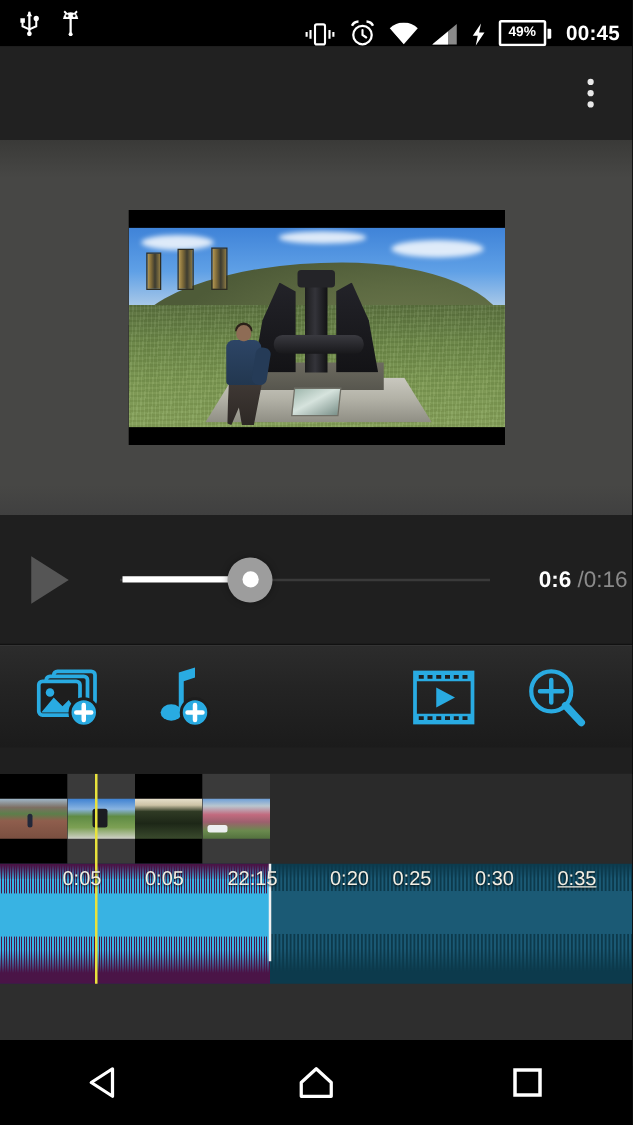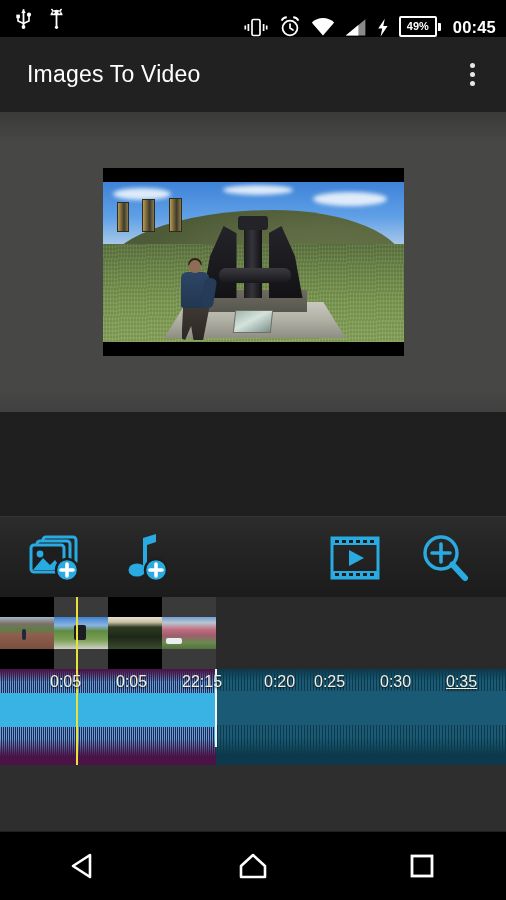--- a/index.html
+++ b/index.html
@@ -310,21 +310,21 @@
     cursor: pointer;
   }
   #btn-add-image { left: 26px; }
   #btn-add-music { left: 120px; }
   #btn-make-video { left: 324px; }
   #btn-zoom-in  { left: 414px; }
 
   
   #timeline {
     position: absolute;
-    top: 597px; left: 0;
+    top: 619px; left: 0;
     width: 506px; height: 234px;
     background: #2e2e2e;
     overflow: hidden;
   }
   #thumb-strip {
     position: absolute;
     top: 0; left: 0;
     height: 72px; width: 506px;
     display: flex;
   }
@@ -510,21 +510,20 @@
         <div class="batt-body">
           <span class="batt-text">49%</span>
         </div>
         <div class="batt-cap"></div>
       </div>
       <div id="clock">00:45</div>
     </div>
   </div>
 
   <div id="action-bar">
-    <div id="app-title">Images To Video</div>
     <div id="overflow-menu">
       <span class="dot"></span>
       <span class="dot"></span>
       <span class="dot"></span>
     </div>
   </div>
 
   <div id="preview-area">
     <div id="preview-frame">
       <div id="preview-photo">
@@ -550,20 +549,36 @@
         <div class="ph-person-torso"></div>
         <div class="ph-person-arm"></div>
         <div class="ph-person-hair"></div>
         <div class="ph-person-head"></div>
       </div>
       <div class="letterbox-top"></div>
       <div class="letterbox-bot"></div>
     </div>
   </div>
 
+  <div id="playback-bar">
+    <div id="play-button">
+      <span class="tri"></span>
+    </div>
+    <div id="seekbar">
+      <div id="seek-track-bg"></div>
+      <div id="seek-track-fill"></div>
+      <div id="seek-thumb">
+        <span class="inner"></span>
+      </div>
+    </div>
+    <div id="time-display">
+      <span id="time-current">0:6</span>
+      <span id="time-total">/0:16</span>
+    </div>
+  </div>
 
   <div id="tool-bar">
 
     <div class="tool-btn" id="btn-add-image">
       <svg width="56" height="50" viewBox="0 0 56 50">
         <rect x="14" y="4" width="33" height="27" rx="3" stroke="#29abe2" stroke-width="3" fill="none"></rect>
         <rect x="8" y="8" width="33" height="27" rx="3" stroke="#29abe2" stroke-width="3" fill="#1e1e1e"></rect>
         <rect x="2" y="12" width="33" height="27" rx="3" stroke="#29abe2" stroke-width="3" fill="#1e1e1e"></rect>
         <circle cx="11" cy="21" r="3.4" fill="#29abe2"></circle>
         <path d="M4 37 L14 25 L21 32 L26 27 L33 37 Z" fill="#29abe2"></path>

